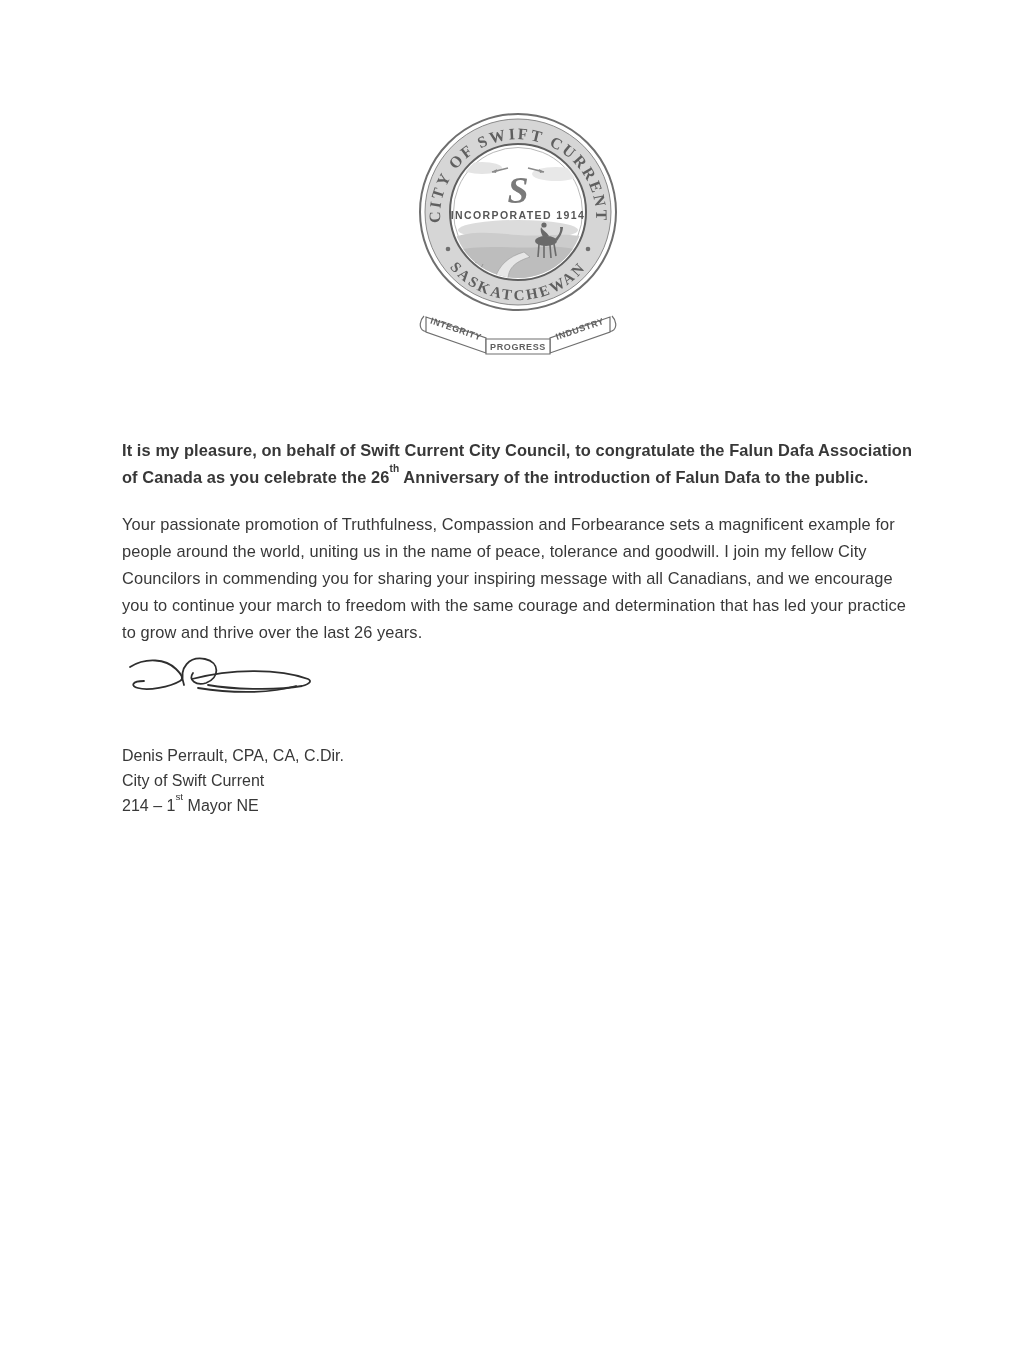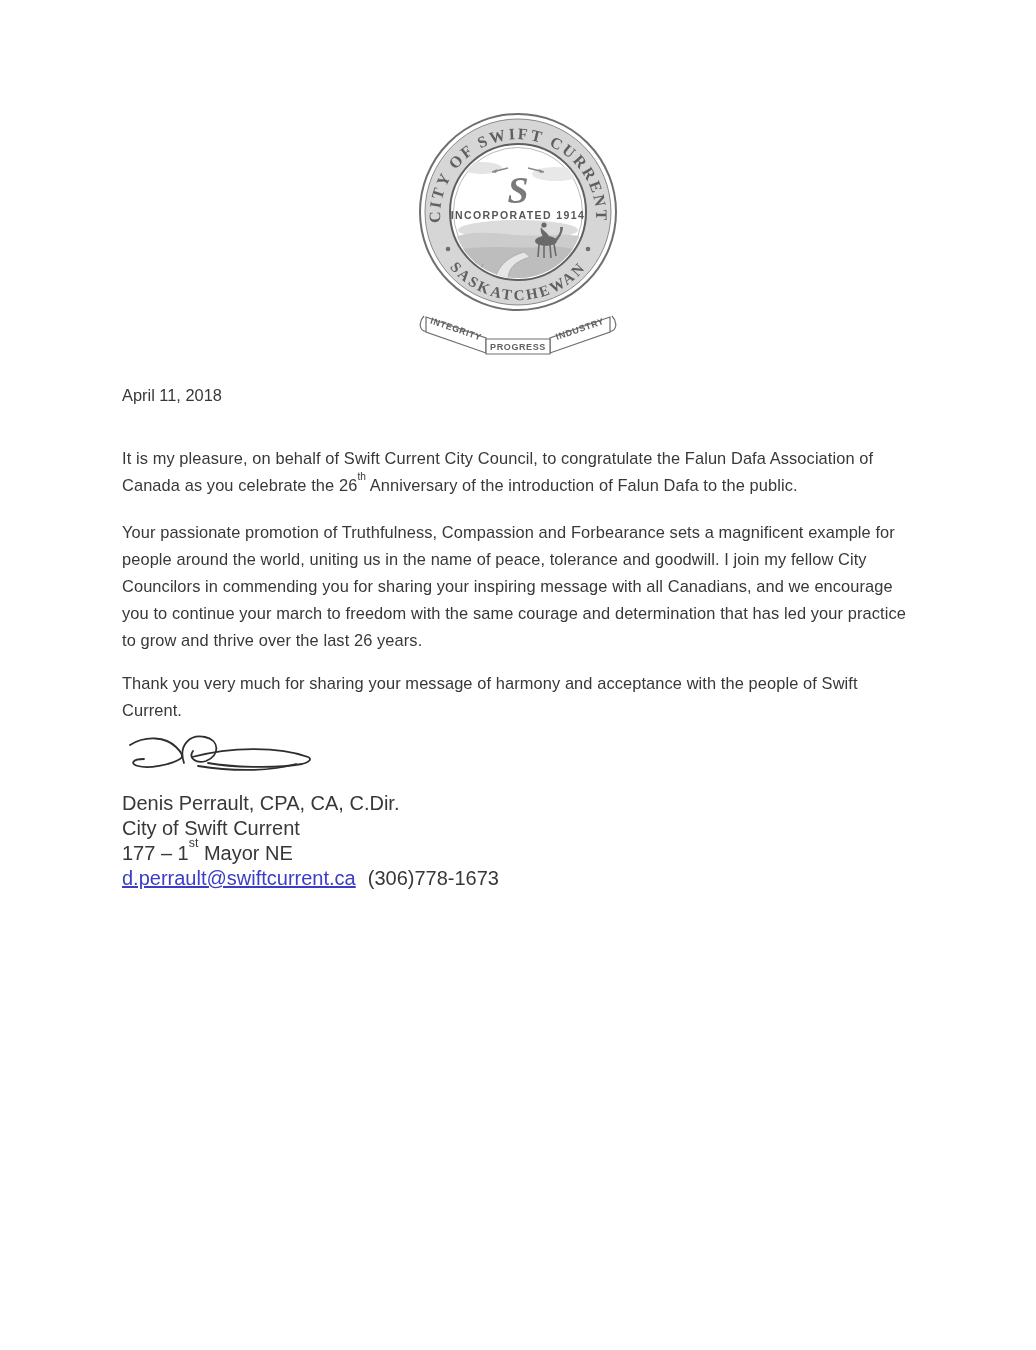--- a/index.html
+++ b/index.html
@@ -28,39 +28,39 @@
   }
   .date-line {
     font-size: 16.4px;
     line-height: 24px;
   }
   .para {
     font-size: 16.4px;
     line-height: 27px;
     letter-spacing: 0.1px;
   }
-  .p1 { margin-top: 38px; }
+  .p1 { margin-top: 54px; font-weight: bold; }
   .p2 { margin-top: 20px; }
   .p3 { margin-top: 16px; }
   .closing { margin-top: 18px; font-size: 16.4px; line-height: 27px; }
   sup.sp {
     font-size: 0.62em;
     position: relative;
     top: -0.45em;
     line-height: 0;
   }
   .signature {
     margin-top: 7px;
     margin-left: 4px;
     width: 192px;
     height: 58px;
   }
   .sig-block {
-    margin-top: 2px;
-    font-size: 20px;
+    margin-top: 32px;
+    font-size: 16px;
     line-height: 25px;
   }
   .sig-block .row { white-space: pre-wrap; }
   .email-link {
     color: #3c3cc8;
     text-decoration: underline;
     cursor: pointer;
   }
   .phone { margin-left: 12px; color: #383838; }
   svg text { user-select: none; }
@@ -139,41 +139,38 @@
         <polygon points="200,207 140,228 140,243 200,222"></polygon>
         <polygon points="76,229 140,229 140,244 76,244"></polygon>
       </g>
       <text x="46" y="222" text-anchor="middle" transform="rotate(19 46 219)" font-family="Liberation Sans, sans-serif" font-size="9" font-weight="bold" letter-spacing="0.6" fill="#5f5f5f">INTEGRITY</text>
       <text x="108" y="240" text-anchor="middle" font-family="Liberation Sans, sans-serif" font-size="9" font-weight="bold" letter-spacing="0.6" fill="#5f5f5f">PROGRESS</text>
       <text x="170" y="222" text-anchor="middle" transform="rotate(-19 170 219)" font-family="Liberation Sans, sans-serif" font-size="9" font-weight="bold" letter-spacing="0.6" fill="#5f5f5f">INDUSTRY</text>
     </svg>
   </div>
 
   <div class="content">
-    <p class="date-line">April 11, 2018</p>
 
     <p class="para p1"><span>It is my pleasure, on behalf of Swift Current City Council, to congratulate the Falun Dafa Association of Canada as you celebrate the 26</span><sup class="sp">th</sup><span> Anniversary of the introduction of Falun Dafa to the public.</span></p>
 
     <p class="para p2">Your passionate promotion of Truthfulness, Compassion and Forbearance sets a magnificent example for people around the world, uniting us in the name of peace, tolerance and goodwill. I join my fellow City Councilors in commending you for sharing your inspiring message with all Canadians, and we encourage you to continue your march to freedom with the same courage and determination that has led your practice to grow and thrive over the last 26 years.</p>
 
-    <p class="para p3">Thank you very much for sharing your message of harmony and acceptance with the people of Swift Current.</p>
 
 
     <div class="signature">
       <svg width="192" height="58" viewBox="0 0 192 58">
         <g fill="none" stroke="#2e2e2e" stroke-width="1.8" stroke-linecap="round">
           <path d="M 4 14 C 20 4 40 6 50 16 C 56 22 58 26 54 28 C 44 34 22 38 12 35 C 4 33 6 28 18 28"></path>
           <path d="M 58 32 C 52 14 64 3 79 6 C 94 9 94 25 80 30 C 70 33 62 27 67 20"></path>
           <path d="M 66 26 C 104 16 152 15 182 26 C 186 28 184 31 176 33 C 148 38 104 36 82 32"></path>
           <path d="M 72 35 C 110 41 146 40 170 33"></path>
         </g>
       </svg>
     </div>
 
     <div class="sig-block">
       <div class="row">Denis Perrault, CPA, CA, C.Dir.</div>
       <div class="row">City of Swift Current</div>
-      <div class="row"><span>177 – 1</span><sup class="sp">st</sup><span> Mayor NE</span></div>
-      <div class="row"><a class="email-link" href="#">d.perrault@swiftcurrent.ca</a><span class="phone">(306)778-1673</span></div>
+      <div class="row"><span>214 – 1</span><sup class="sp">st</sup><span> Mayor NE</span></div>
     </div>
   </div>
 
 </div>
 
 </body></html>

